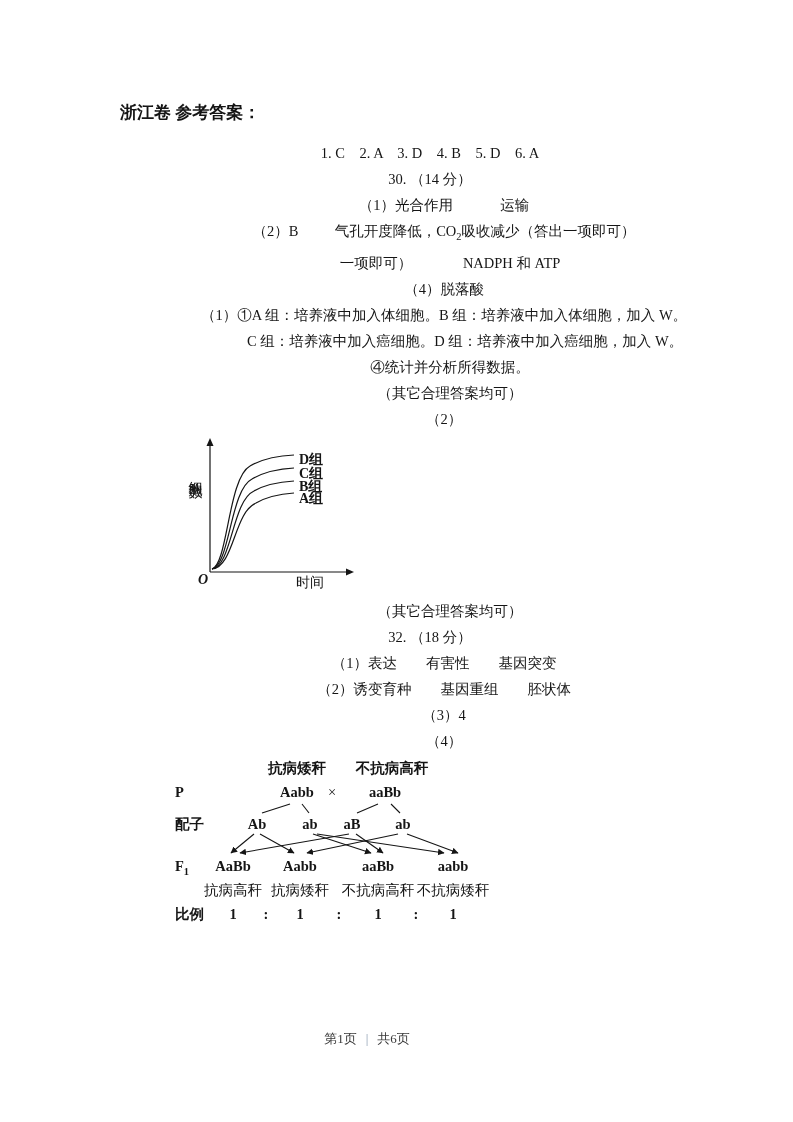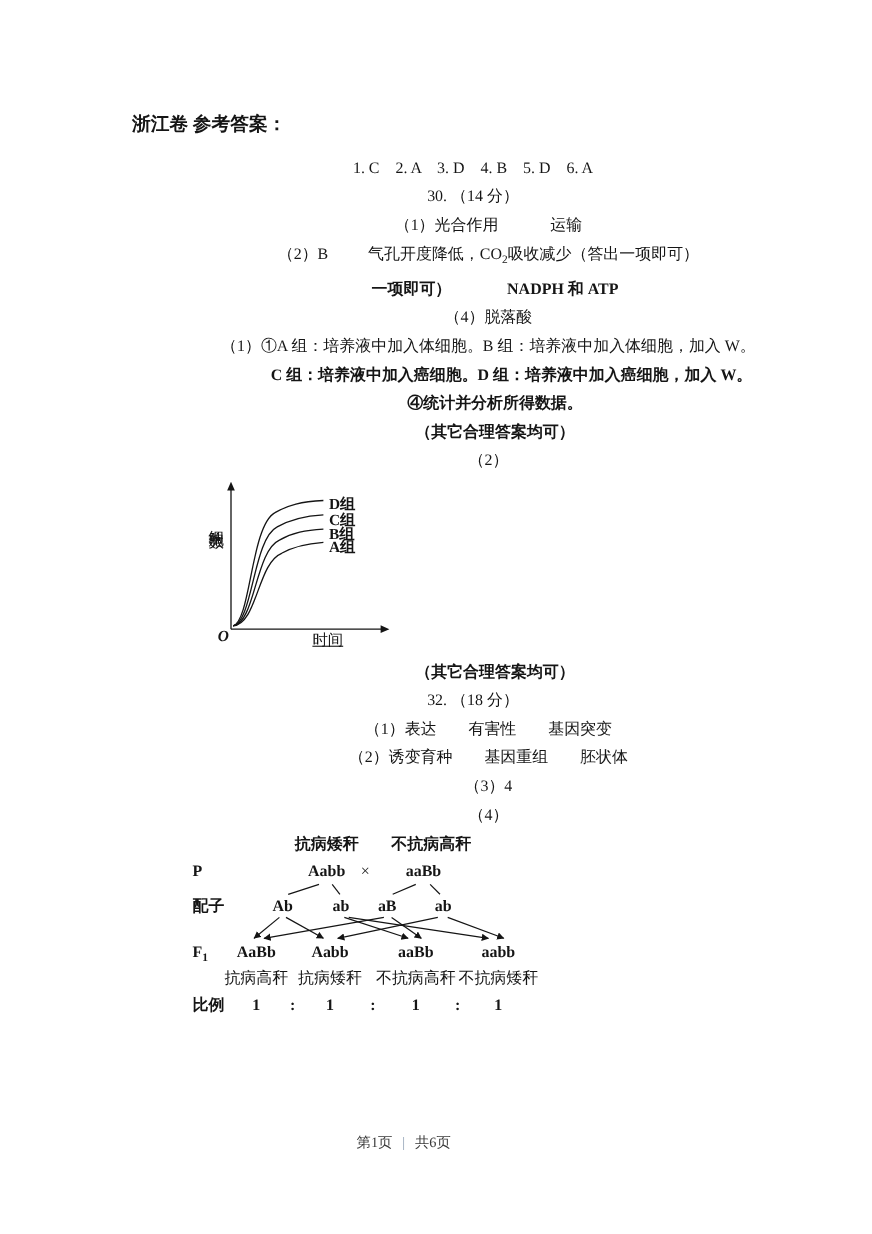--- a/index.html
+++ b/index.html
@@ -5,32 +5,32 @@
   html,body{margin:0;padding:0;}
   body{
     width:793px;height:1122px;position:relative;background:#ffffff;
     font-family:"Liberation Serif","DejaVu Serif",serif;color:#151515;
     overflow:hidden;
   }
   #doc{position:absolute;left:120px;top:98px;width:620px;font-size:14.5px;line-height:26px;}
   .title{font-size:17px;font-weight:bold;line-height:30px;margin-bottom:12px;}
   .line{white-space:pre-wrap;text-align:center;}
   .l1{margin-left:28px;}
-  .l2{margin-left:40px;font-weight:bold;}
-  .l3{margin-left:70px;font-weight:bold;}
+  .l2{margin-left:40px;}
+  .l3{margin-left:70px;}
   sub{font-size:0.72em;}
   .b{font-weight:bold;}
 
   
   .chart{position:relative;width:260px;height:160px;margin:4px 0 2px 52px;}
   .chart svg{position:absolute;left:0;top:0;}
   .chart .lab{position:absolute;font-size:14px;white-space:nowrap;}
   .ylab{left:10px;top:34px;writing-mode:vertical-rl;text-orientation:upright;letter-spacing:2px;}
   .olab{left:26px;top:131px;font-style:italic;font-weight:bold;}
-  .xlab{left:112px;top:134px;text-decoration:underline;}
+  .xlab{left:124px;top:134px;}
   .clab{left:127px;font-weight:bold;}
 
   
   .cross{position:relative;width:360px;height:172px;margin:4px 0 0 50px;font-size:14.5px;line-height:20px;}
   .cross svg{position:absolute;left:0;top:0;}
   .cross .c{position:absolute;transform:translateX(-50%);white-space:nowrap;}
   .cross .l{position:absolute;white-space:nowrap;}
 
   #footer{position:absolute;top:1030px;left:0;width:734px;text-align:center;font-size:13px;color:#3a3a3a;}
   #footer .divider{color:#8a9bb0;margin:0 9px;}

